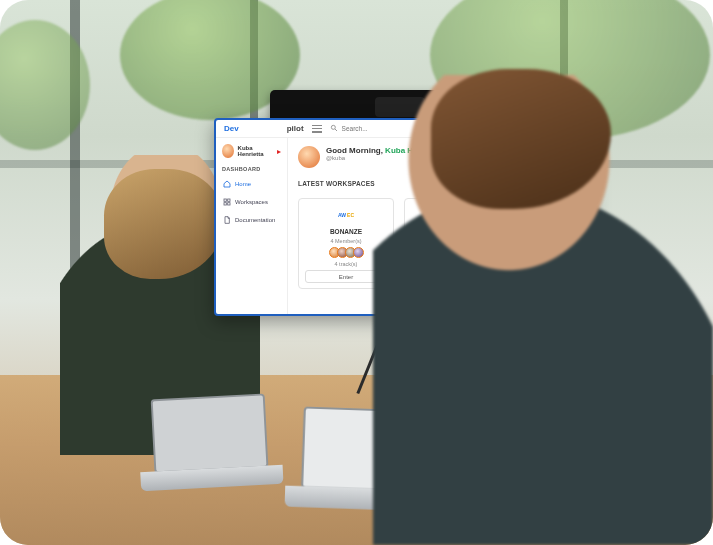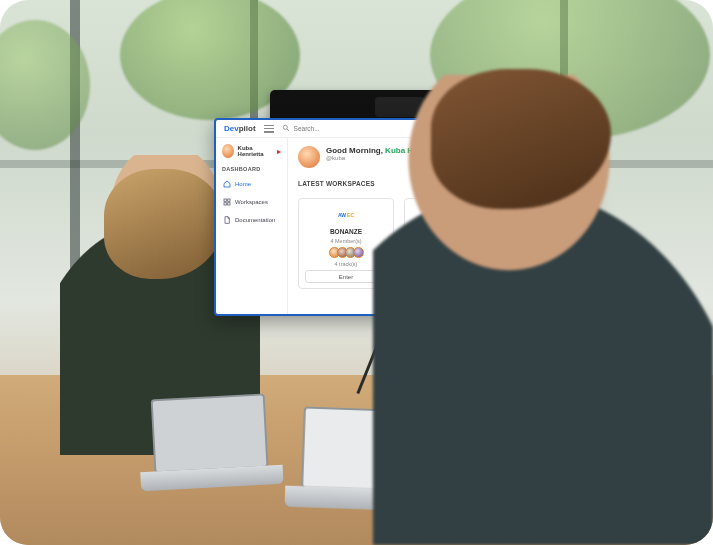--- a/index.html
+++ b/index.html
@@ -90,21 +90,21 @@
   .display {
     position:absolute; left:214px; top:118px; width:378px; height:198px;
     background:#fff; border:2px solid #1f5fbf; border-radius:4px;
     box-shadow:0 6px 18px rgba(0,0,0,.35);
     display:flex; flex-direction:column; font-size:7px; color:#333;
   }
 
   
   .topbar { height:18px; border-bottom:1px solid #eee; display:flex; align-items:center; padding:0 8px; gap:8px;}
   .logo .dev{ color:#1f6fe0; font-weight:800; font-size:8px;}
-  .logo .pilot{ color:#444; font-weight:700; font-size:8px;}
+  .logo .pilot{ color:#444; font-weight:700; font-size:8px;margin-left:48px;}
   .hamburger{ width:10px; height:8px; display:flex; flex-direction:column; justify-content:space-between; cursor:pointer;}
   .hamburger span{ height:1.5px; background:#888; display:block;}
   .search-wrap{ flex:1; display:flex; align-items:center; gap:4px; color:#999;}
   .search-wrap svg{ width:8px; height:8px; }
   .search-input{ border:none; outline:none; font-size:6.5px; width:100%; color:#888;}
 
   .body { flex:1; display:flex; min-height:0;}
 
   
   .sidebar{ width:72px; border-right:1px solid #eee; padding:6px 6px; display:flex; flex-direction:column; gap:6px;}

